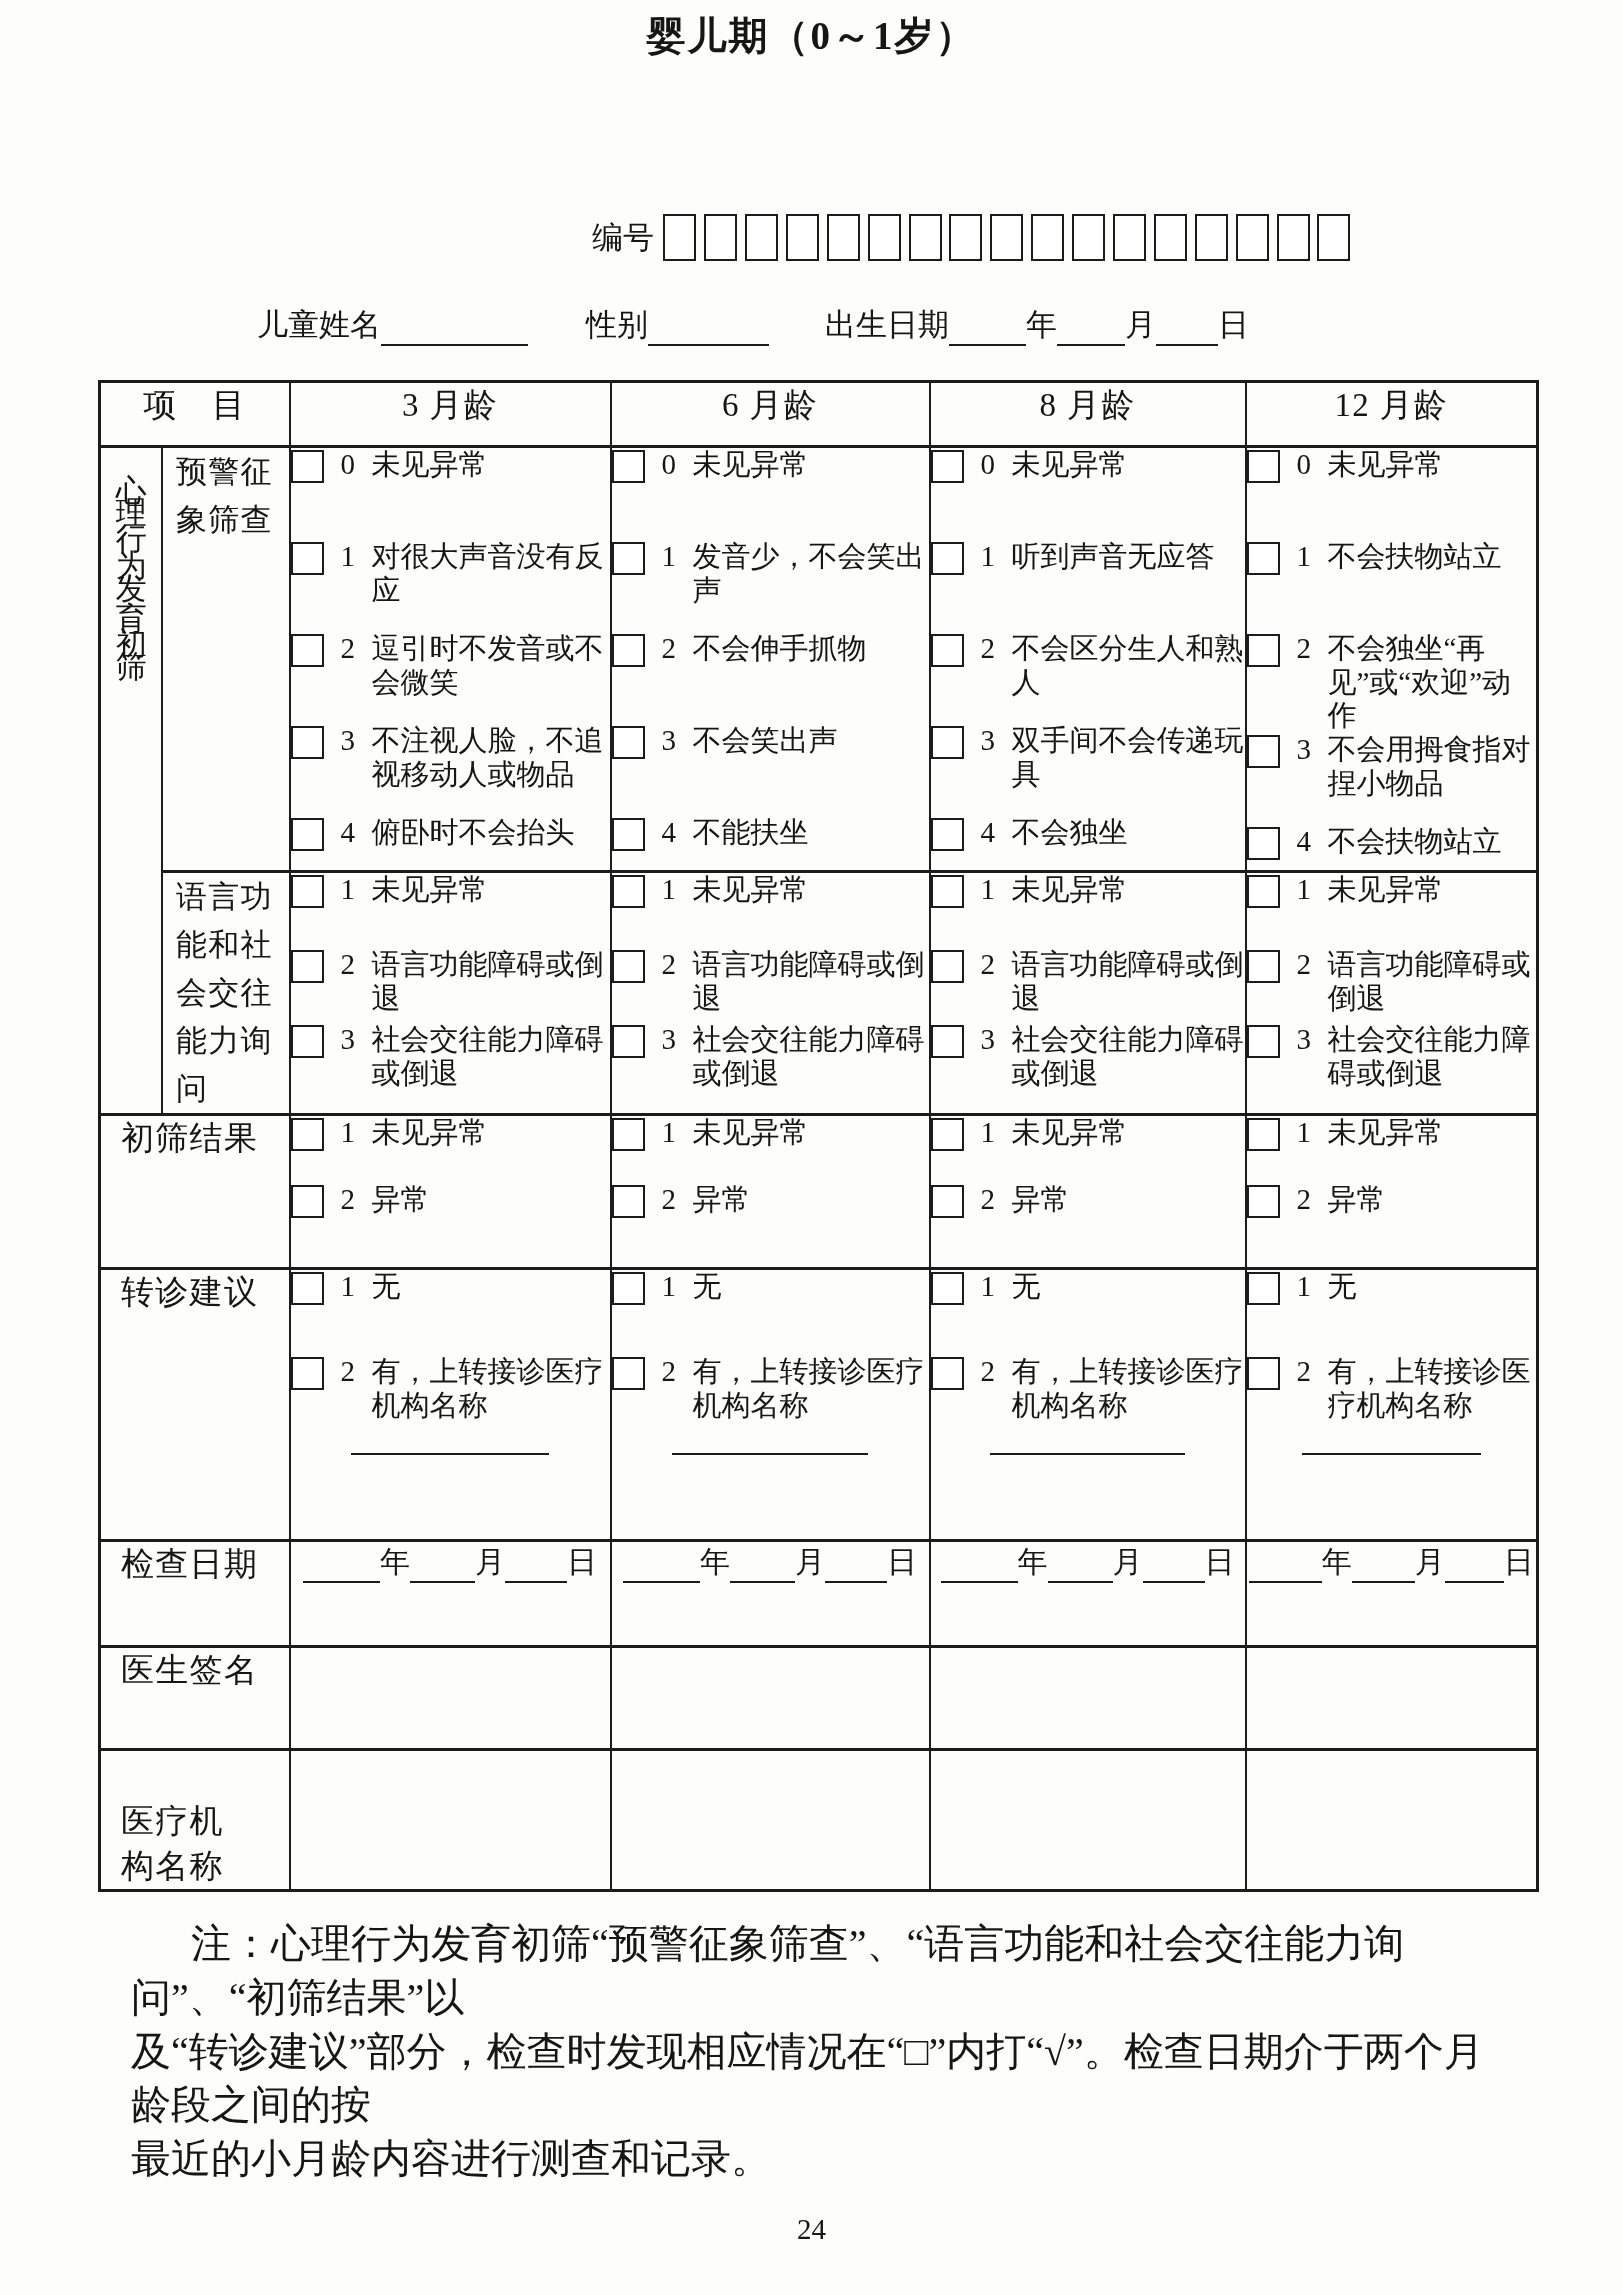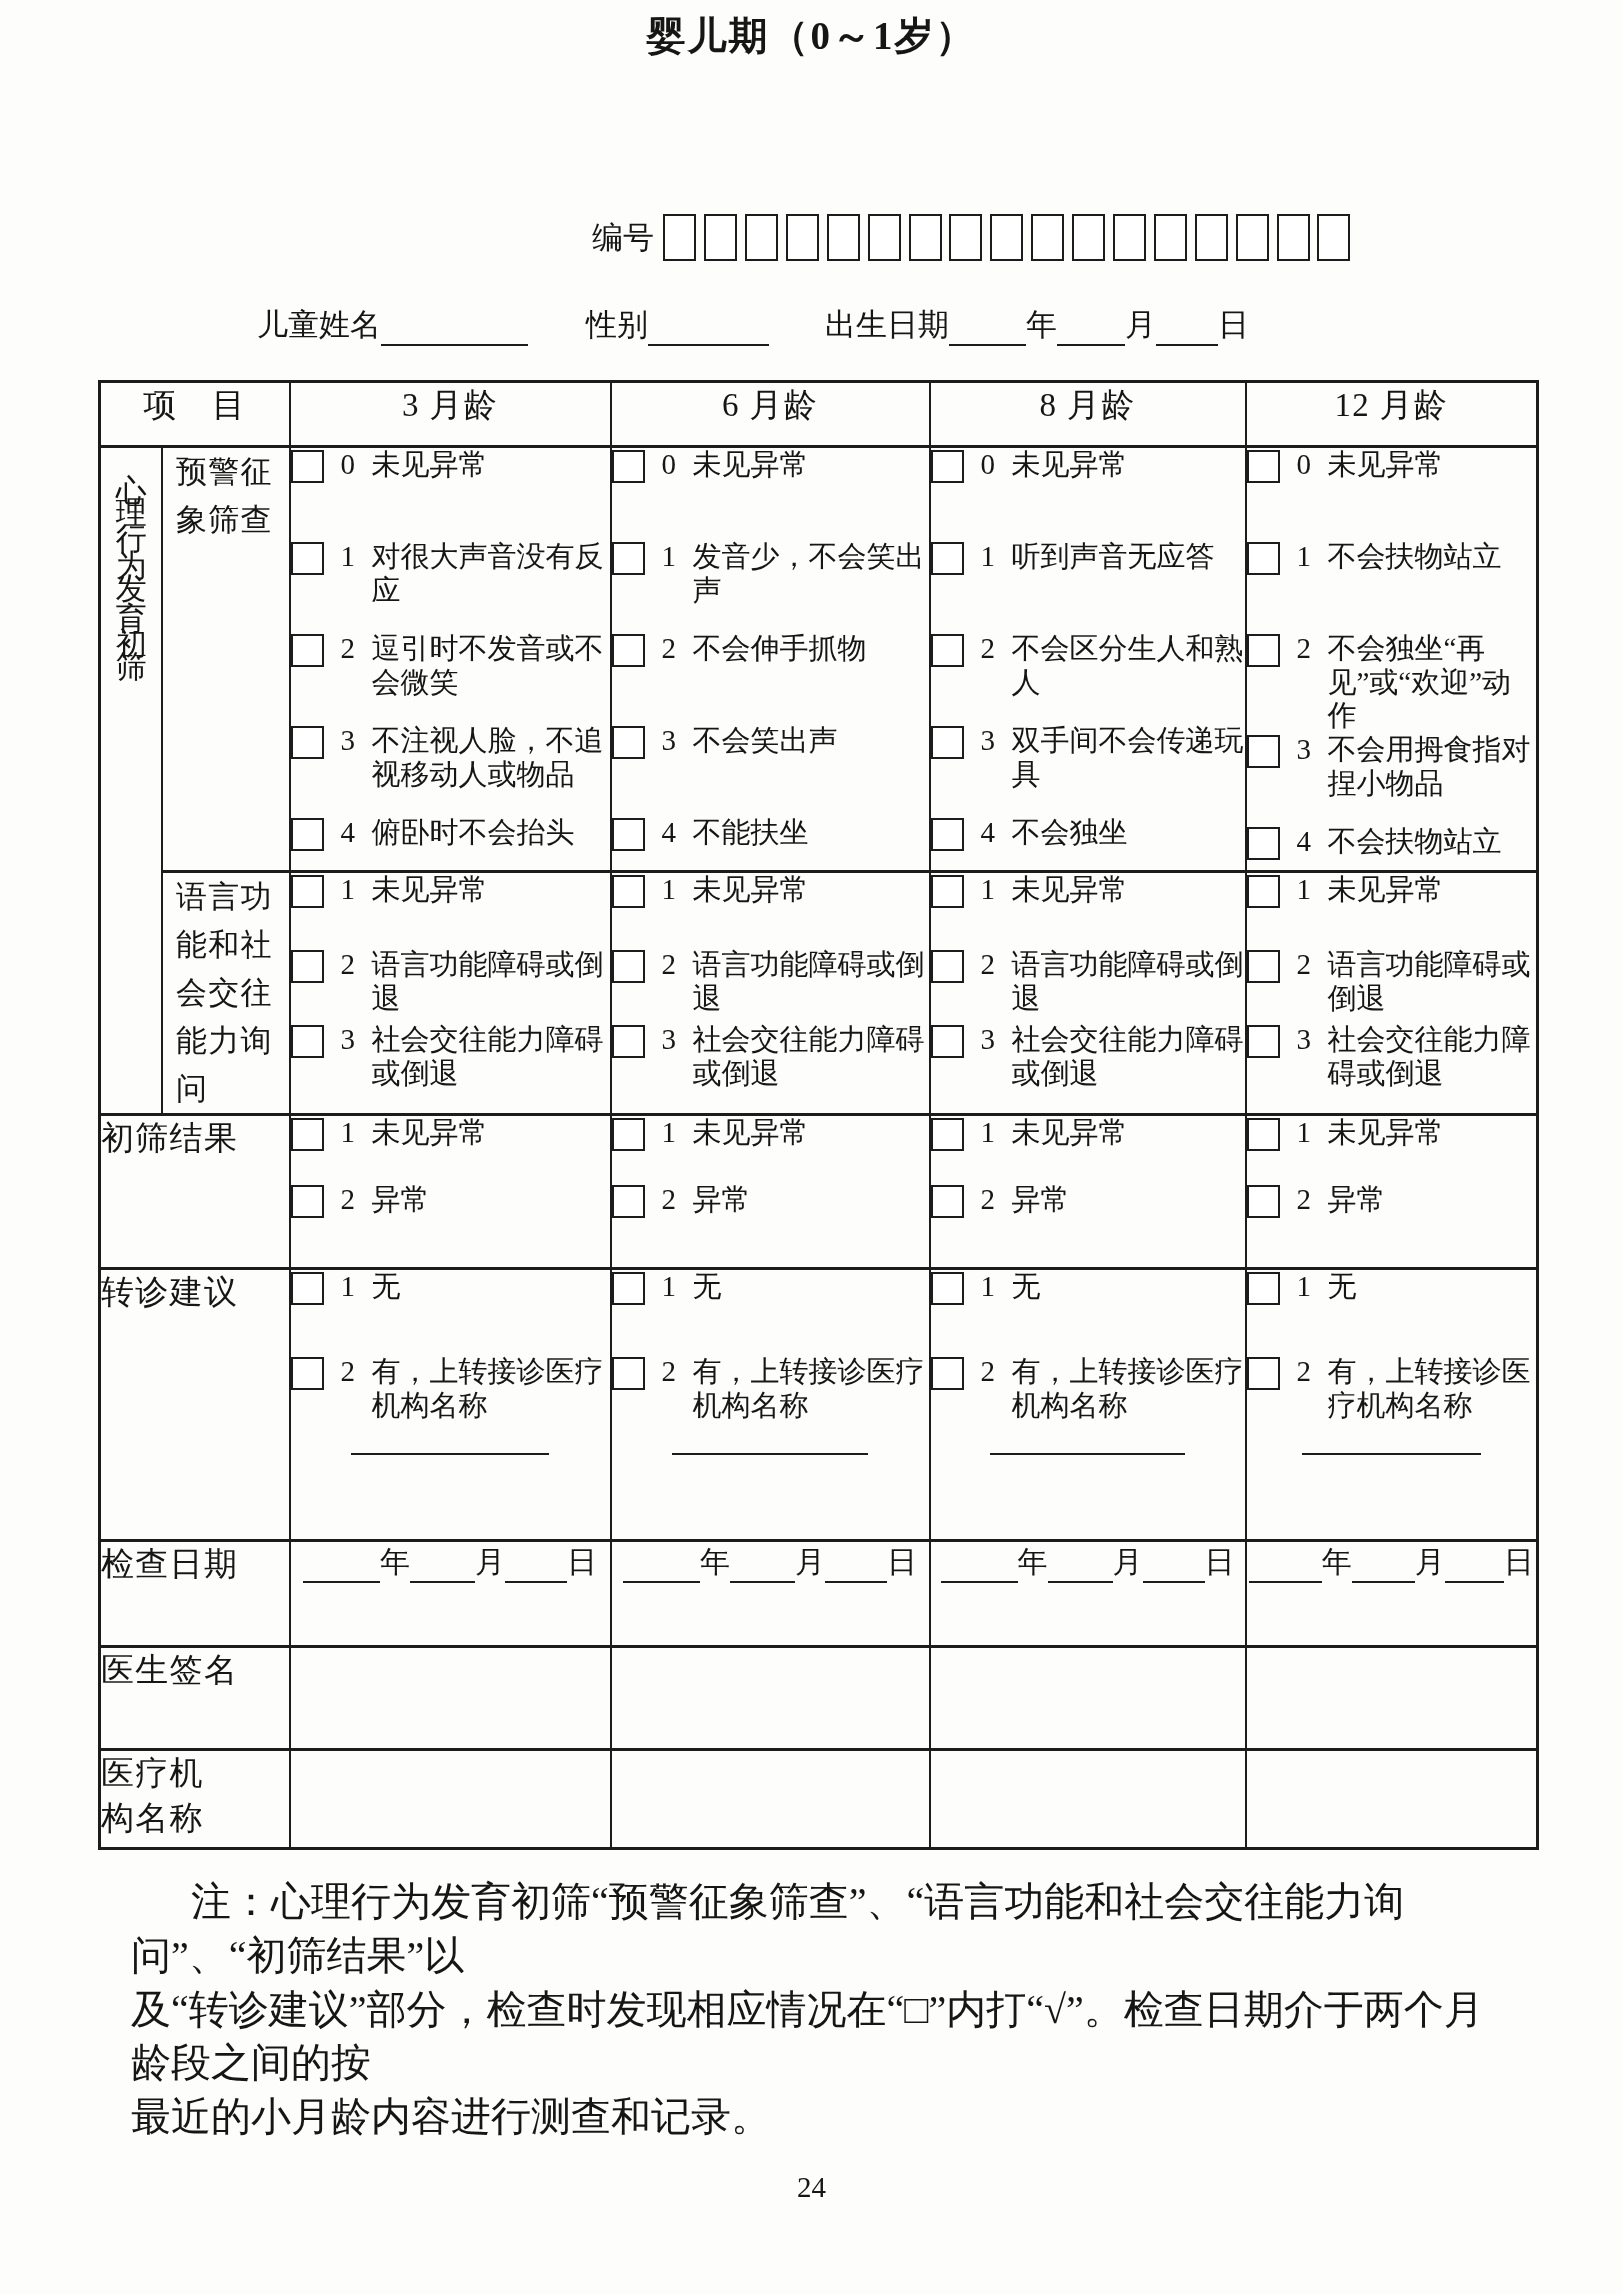--- a/index.html
+++ b/index.html
@@ -95,22 +95,22 @@
     line-height:1.55;
     letter-spacing:1.3px;
     text-align:left;
   }
   td.rlabel{
     vertical-align:middle;
     font-size:33px;
     padding-left:17px;
     letter-spacing:1.3px;
   }
-  .rlabel-inner{display:inline-block;}
-  .w4em{width:137px;}
+  .rlabel-inner{display:inline-block;padding-left:20px;}
+  .w4em{width:137px;margin-top:48px;}
   
   td.opts{padding:23.6px 10.5px 6.5px 18.3px;}
   .opt{
     display:flex;
     align-items:flex-start;
     font-size:29px;
     line-height:1.16;
   }
   .cbox{
     width:29px;height:29px;

